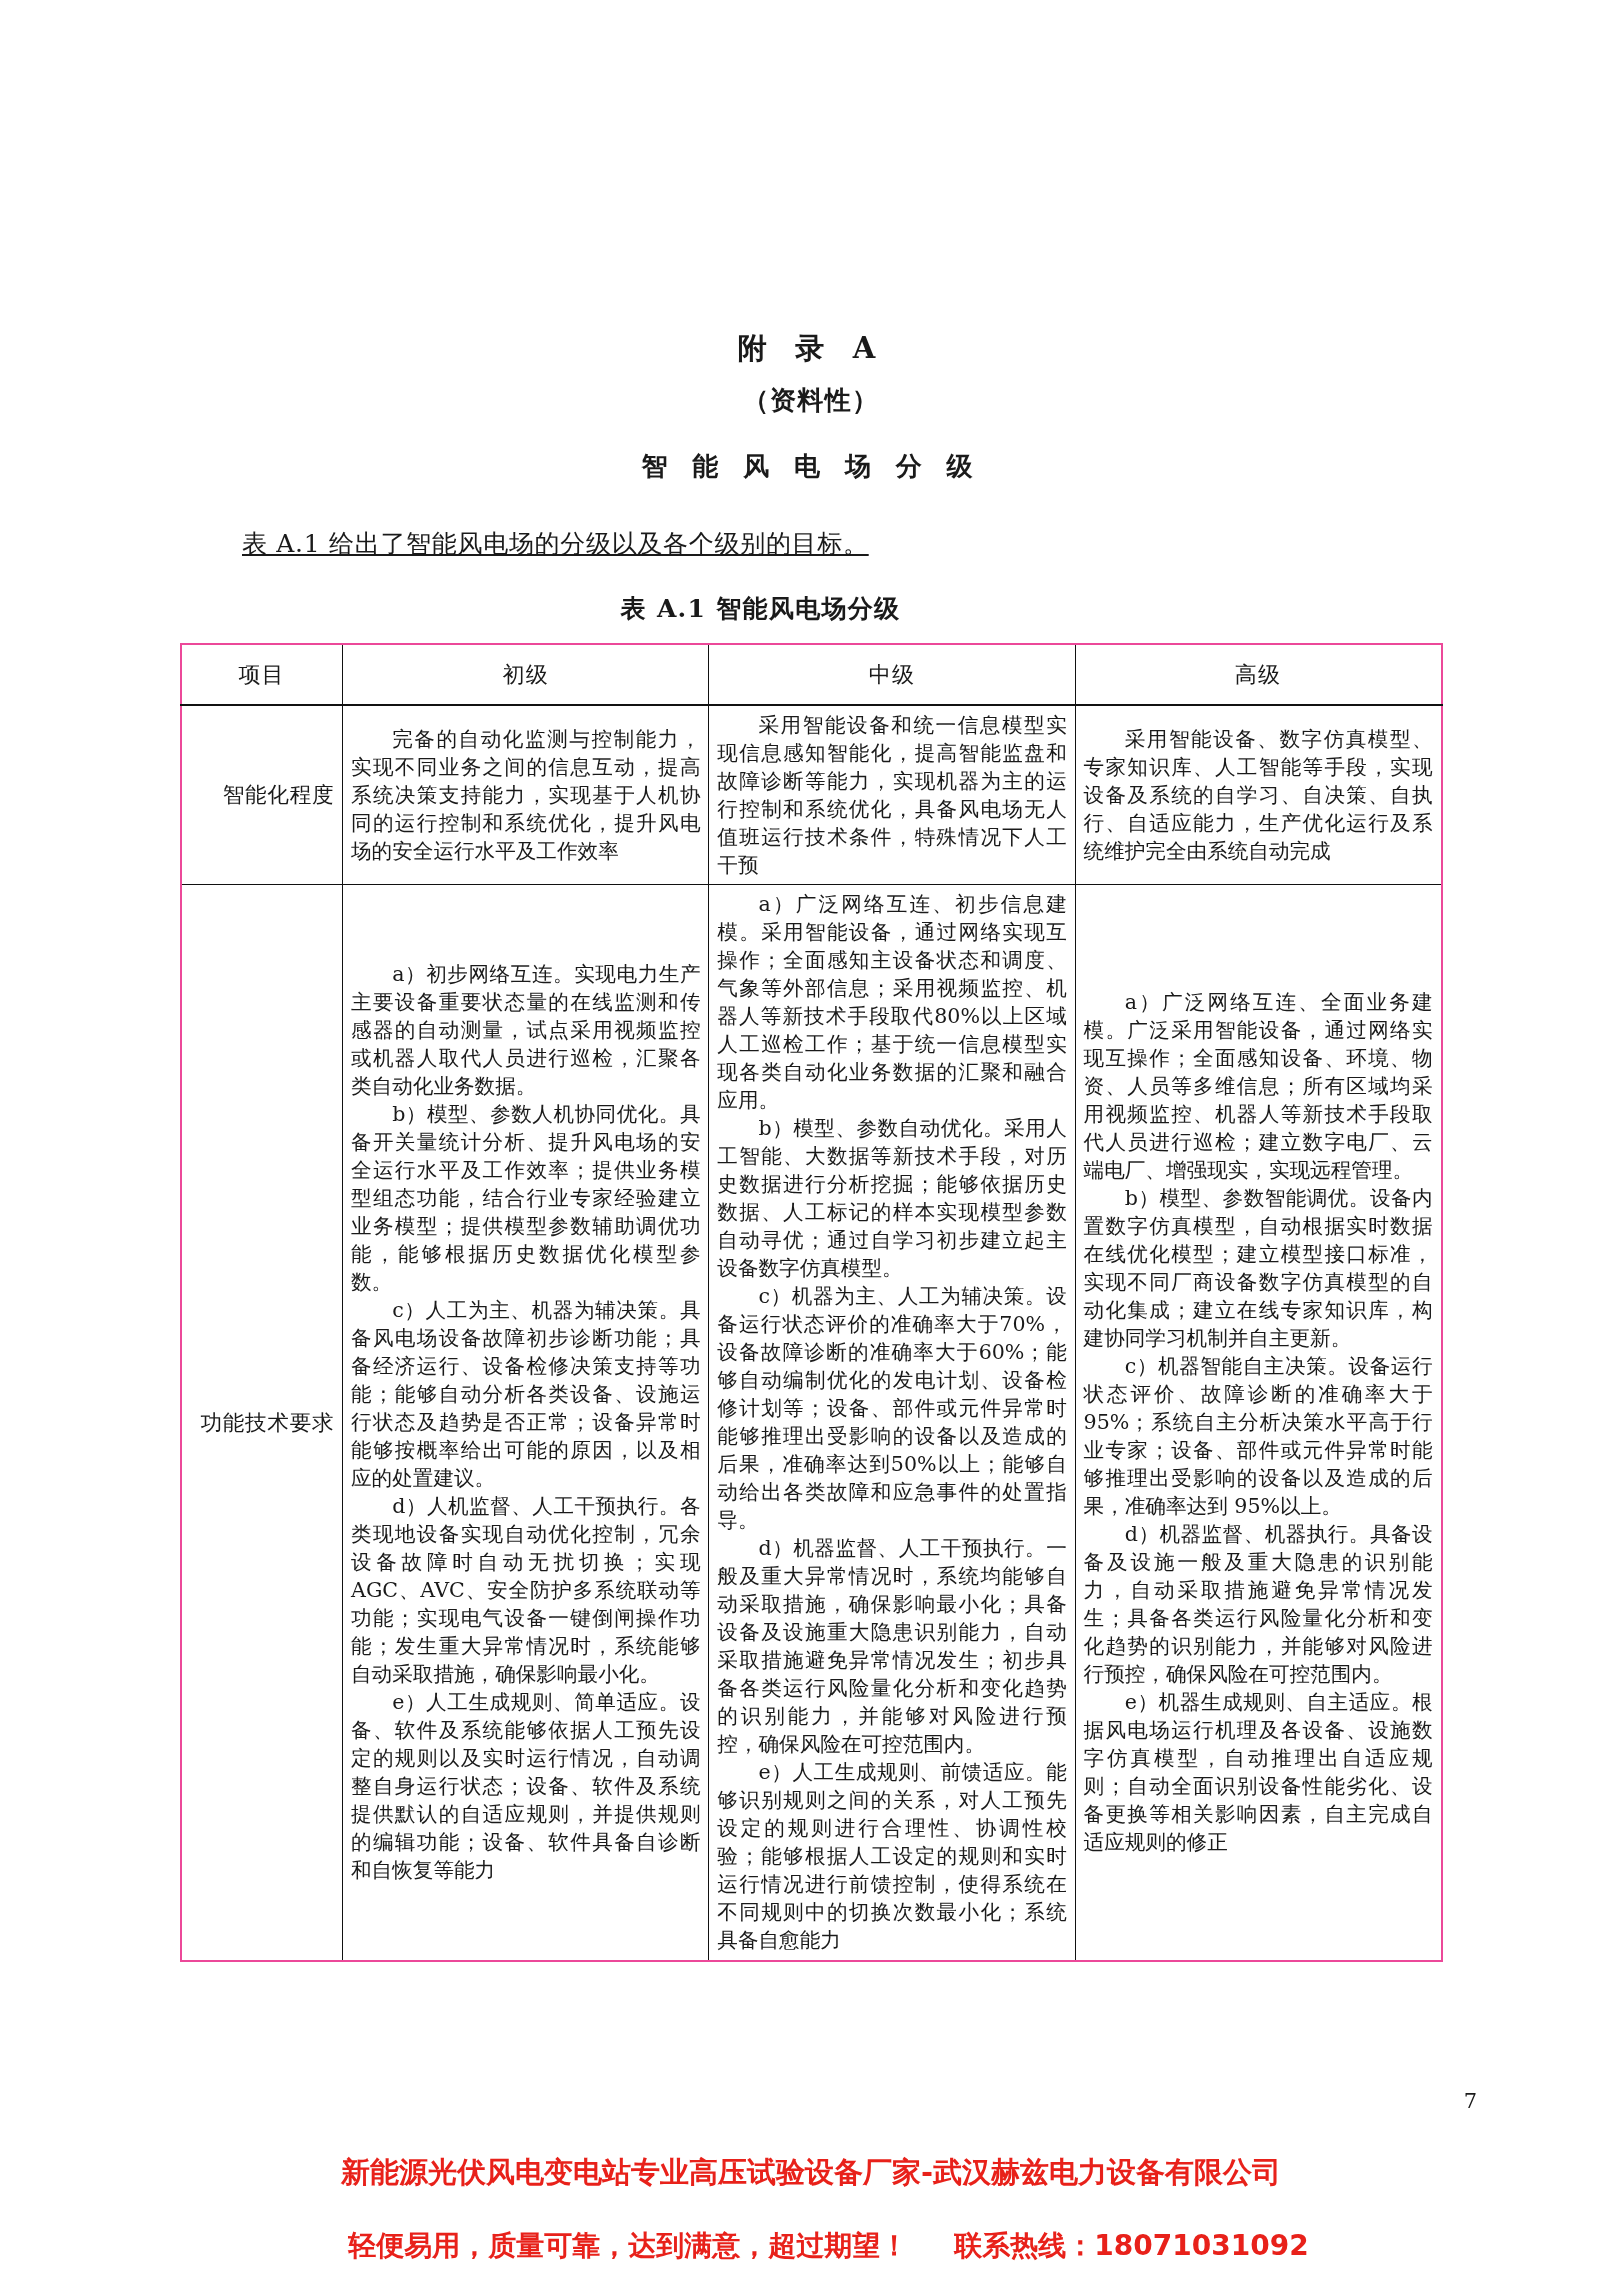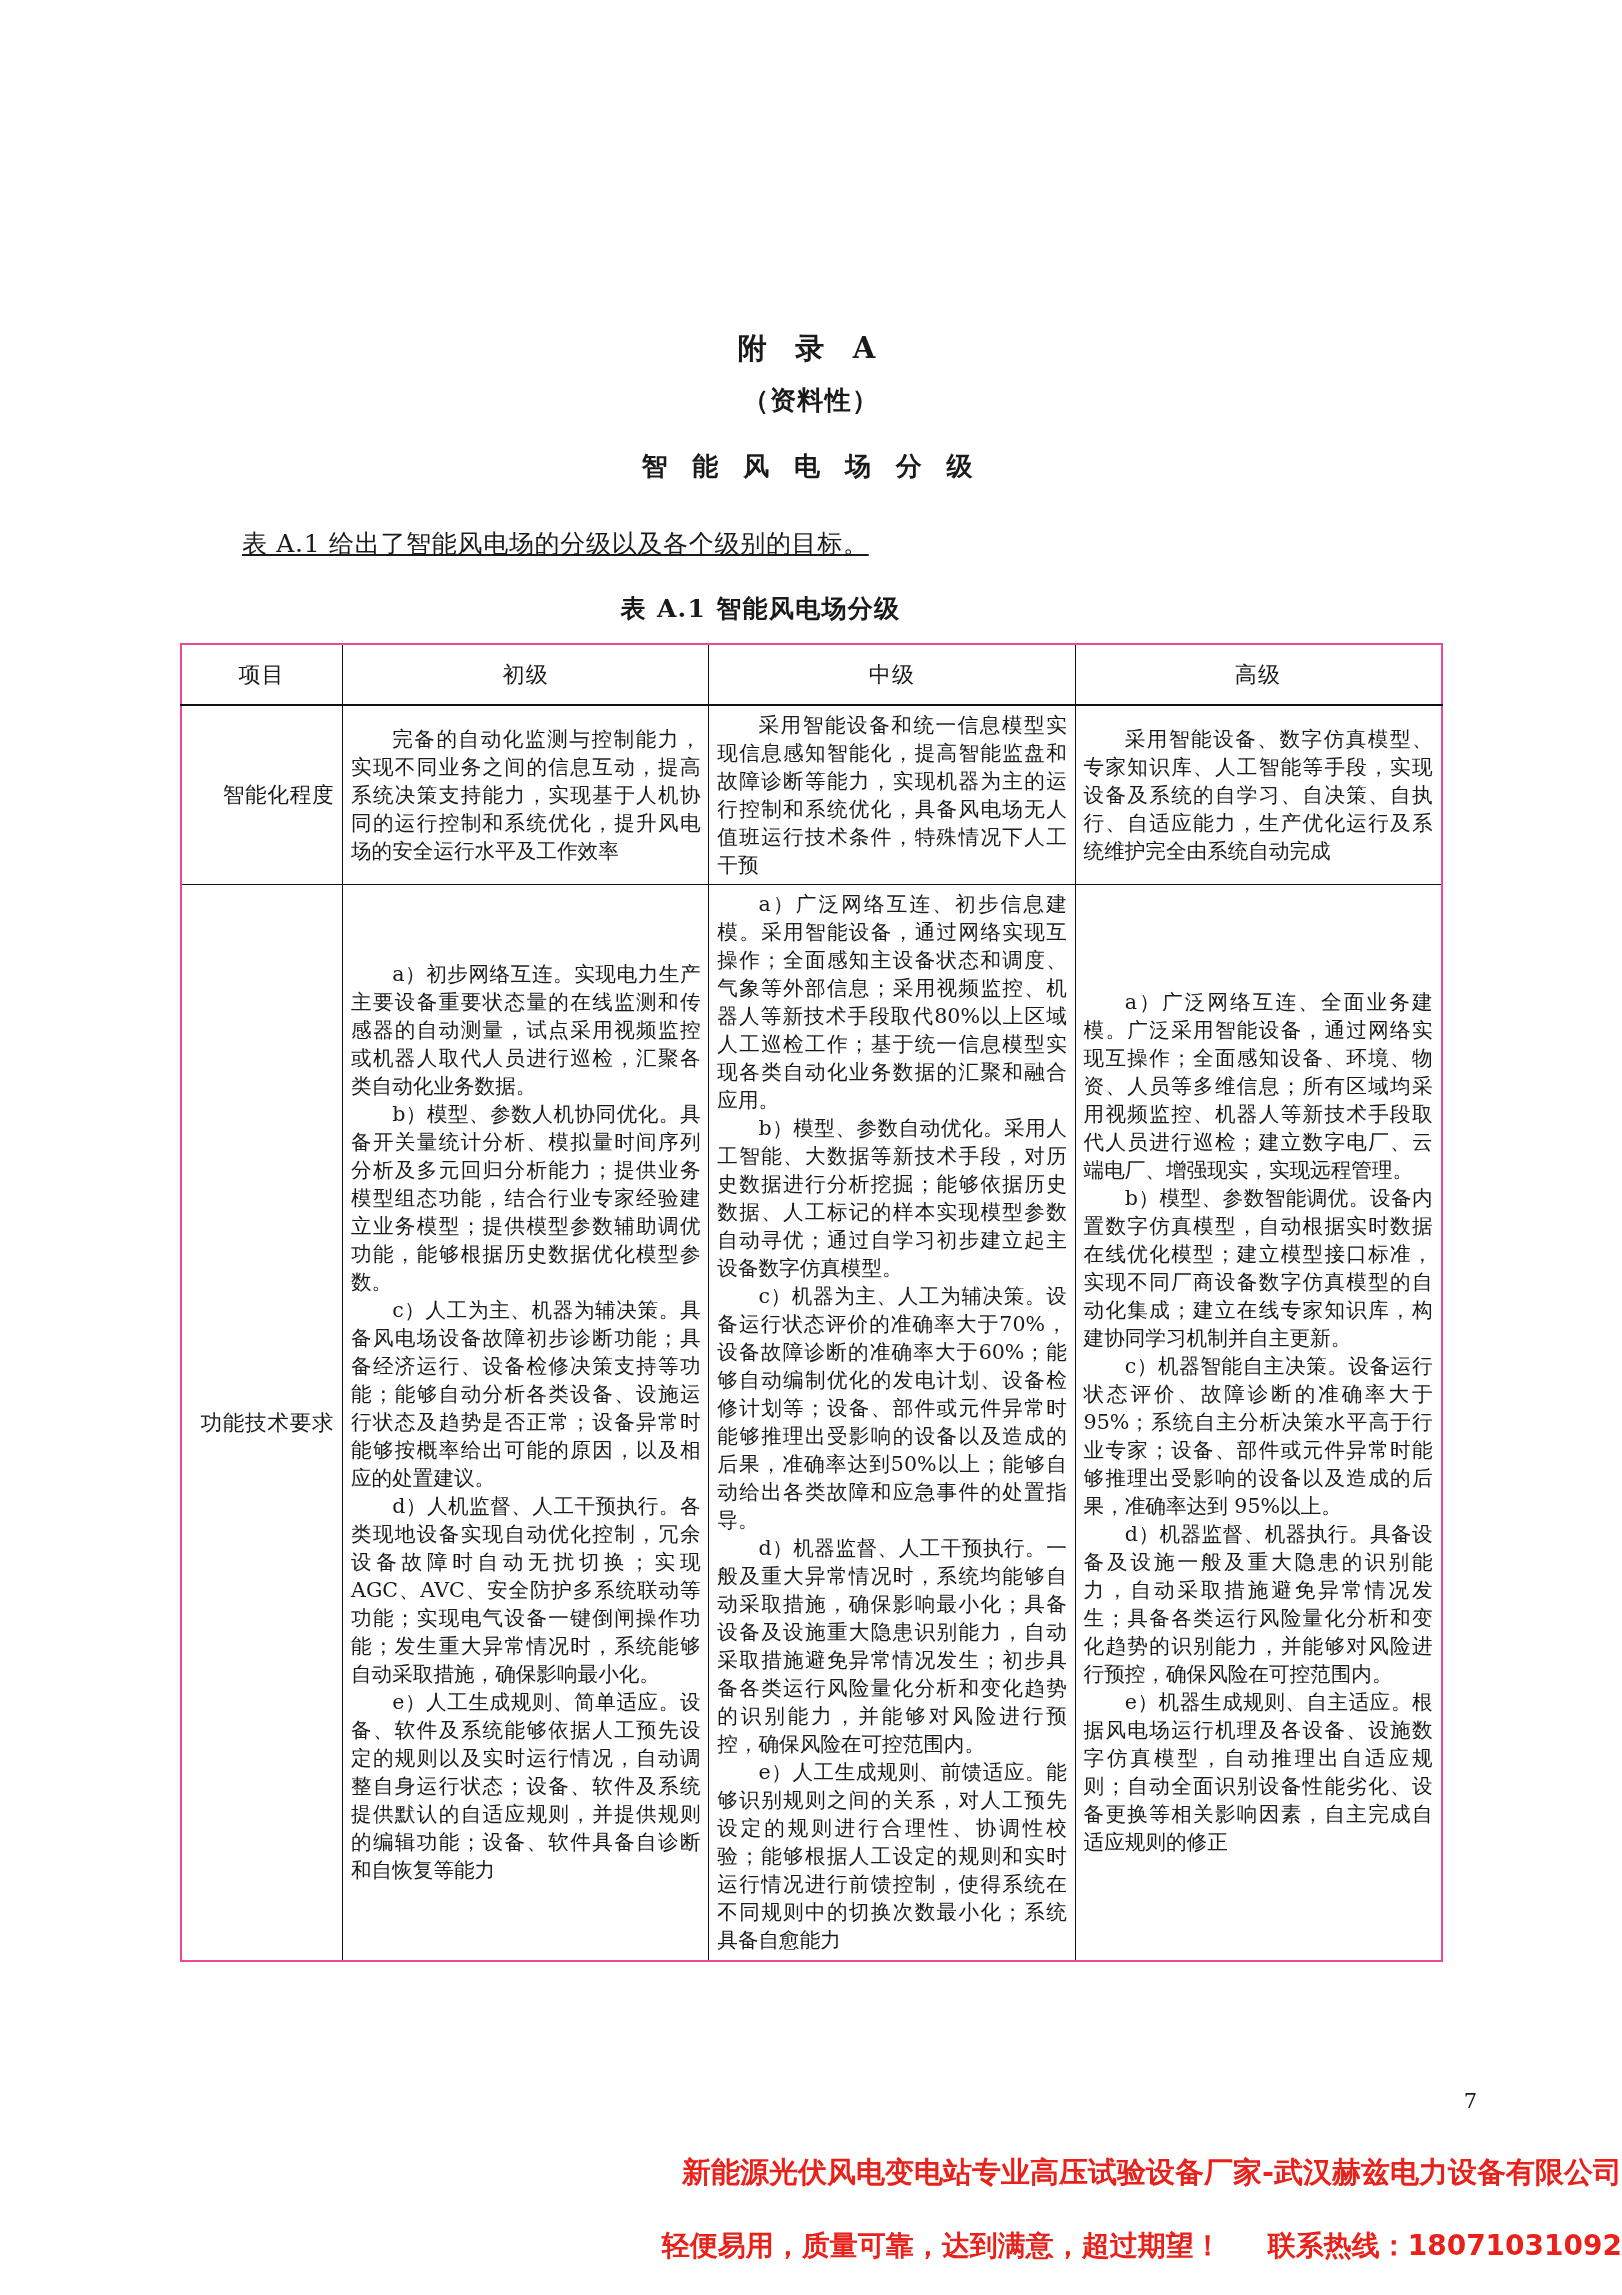--- a/index.html
+++ b/index.html
@@ -123,21 +123,21 @@
     font-size: 21px;
     font-family: "DejaVu Serif", "Liberation Serif", serif;
   }
 
   
   .ad-footer {
     position: absolute;
     left: 0;
     right: 0;
     top: 2153px;
-    text-align: right;
+    text-align: center;
     color: #e8211a;
     font-family: "DejaVu Sans", "Liberation Sans", sans-serif;
     font-weight: bold;
   }
   .ad-line1 {
     font-size: 29px;
     letter-spacing: 0px;
     white-space: nowrap;
   }
   .ad-line2 {
@@ -188,21 +188,21 @@
           <p>采用智能设备和统一信息模型实现信息感知智能化，提高智能监盘和故障诊断等能力，实现机器为主的运行控制和系统优化，具备风电场无人值班运行技术条件，特殊情况下人工干预</p>
         </td>
         <td class="cell-body">
           <p>采用智能设备、数字仿真模型、专家知识库、人工智能等手段，实现设备及系统的自学习、自决策、自执行、自适应能力，生产优化运行及系统维护完全由系统自动完成</p>
         </td>
       </tr>
       <tr>
         <td class="rowhead">功能技术要求</td>
         <td class="cell-body">
           <p>a）初步网络互连。实现电力生产主要设备重要状态量的在线监测和传感器的自动测量，试点采用视频监控或机器人取代人员进行巡检，汇聚各类自动化业务数据。</p>
-          <p>b）模型、参数人机协同优化。具备开关量统计分析、模拟量时间序列分析及多元回归分析能力；提供业务模型组态功能，结合行业专家经验建立业务模型；提供模型参数辅助调优功能，能够根据历史数据优化模型参数。</p>
+          <p>b）模型、参数人机协同优化。具备开关量统计分析、提升风电场的安全运行水平及工作效率；提供业务模型组态功能，结合行业专家经验建立业务模型；提供模型参数辅助调优功能，能够根据历史数据优化模型参数。</p>
           <p>c）人工为主、机器为辅决策。具备风电场设备故障初步诊断功能；具备经济运行、设备检修决策支持等功能；能够自动分析各类设备、设施运行状态及趋势是否正常；设备异常时能够按概率给出可能的原因，以及相应的处置建议。</p>
           <p>d）人机监督、人工干预执行。各类现地设备实现自动优化控制，冗余设备故障时自动无扰切换；实现 AGC、AVC、安全防护多系统联动等功能；实现电气设备一键倒闸操作功能；发生重大异常情况时，系统能够自动采取措施，确保影响最小化。</p>
           <p>e）人工生成规则、简单适应。设备、软件及系统能够依据人工预先设定的规则以及实时运行情况，自动调整自身运行状态；设备、软件及系统提供默认的自适应规则，并提供规则的编辑功能；设备、软件具备自诊断和自恢复等能力</p>
         </td>
         <td class="cell-body">
           <p>a）广泛网络互连、初步信息建模。采用智能设备，通过网络实现互操作；全面感知主设备状态和调度、气象等外部信息；采用视频监控、机器人等新技术手段取代80%以上区域人工巡检工作；基于统一信息模型实现各类自动化业务数据的汇聚和融合应用。</p>
           <p>b）模型、参数自动优化。采用人工智能、大数据等新技术手段，对历史数据进行分析挖掘；能够依据历史数据、人工标记的样本实现模型参数自动寻优；通过自学习初步建立起主设备数字仿真模型。</p>
           <p>c）机器为主、人工为辅决策。设备运行状态评价的准确率大于70%，设备故障诊断的准确率大于60%；能够自动编制优化的发电计划、设备检修计划等；设备、部件或元件异常时能够推理出受影响的设备以及造成的后果，准确率达到50%以上；能够自动给出各类故障和应急事件的处置指导。</p>
           <p>d）机器监督、人工干预执行。一般及重大异常情况时，系统均能够自动采取措施，确保影响最小化；具备设备及设施重大隐患识别能力，自动采取措施避免异常情况发生；初步具备各类运行风险量化分析和变化趋势的识别能力，并能够对风险进行预控，确保风险在可控范围内。</p>
           <p>e）人工生成规则、前馈适应。能够识别规则之间的关系，对人工预先设定的规则进行合理性、协调性校验；能够根据人工设定的规则和实时运行情况进行前馈控制，使得系统在不同规则中的切换次数最小化；系统具备自愈能力</p>

